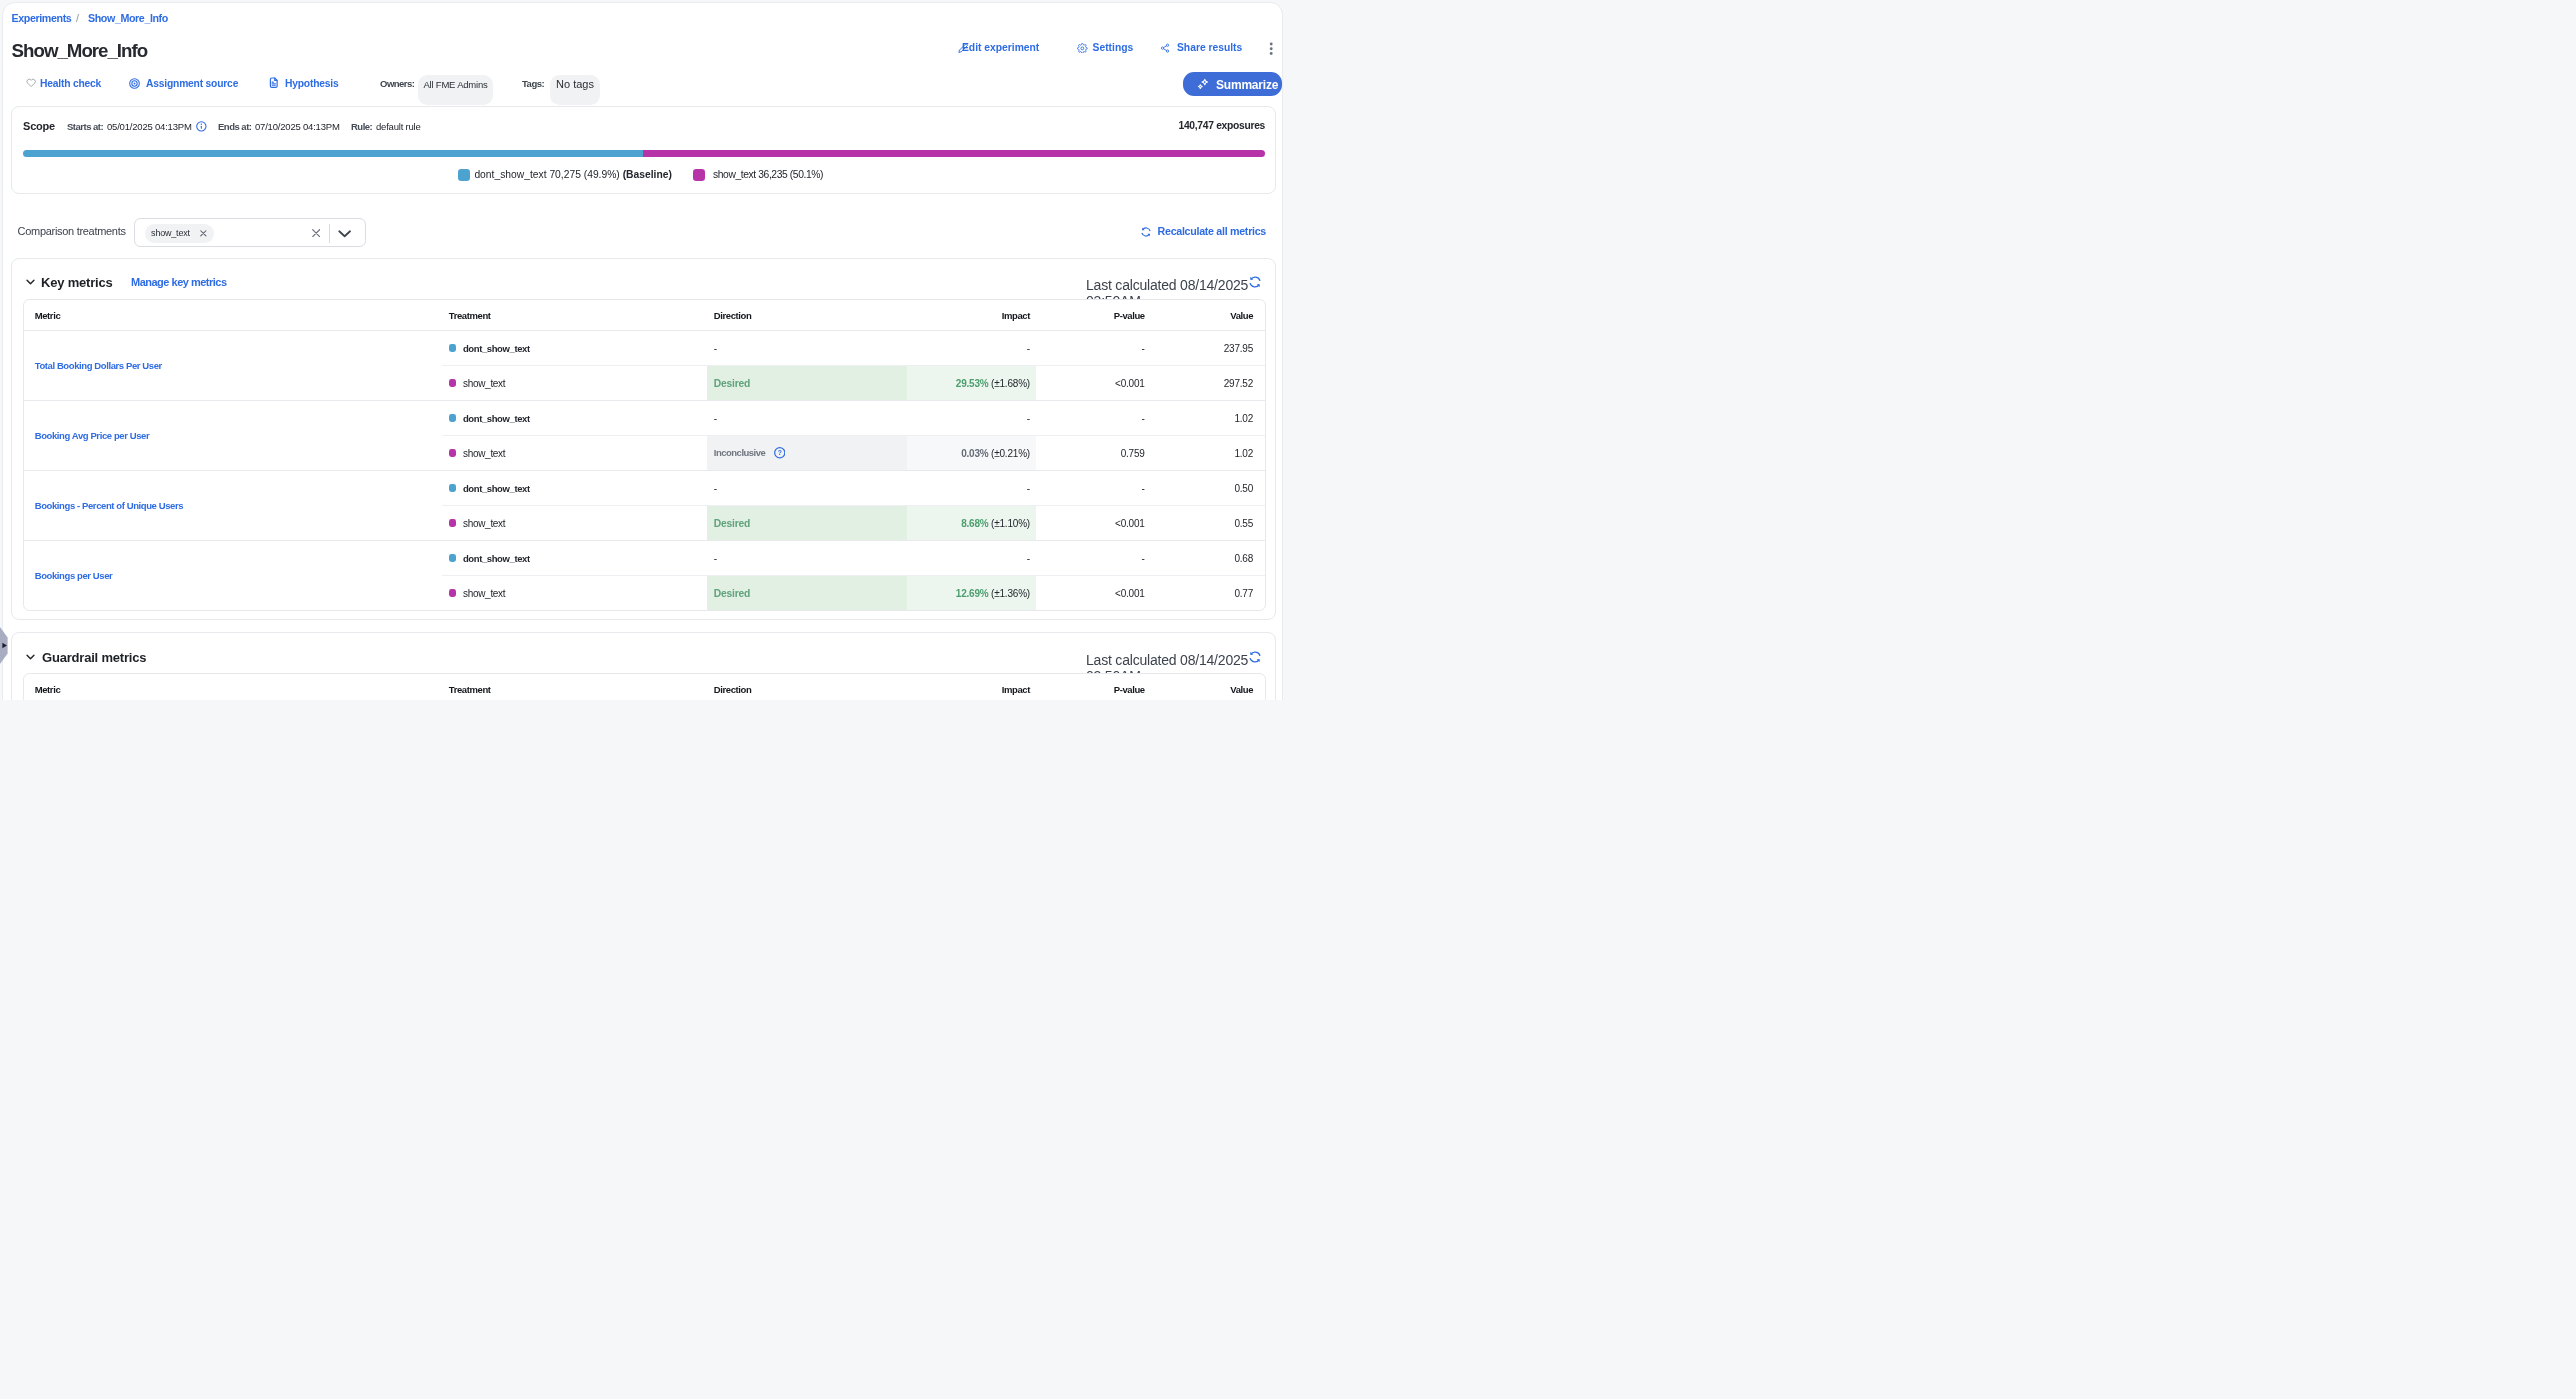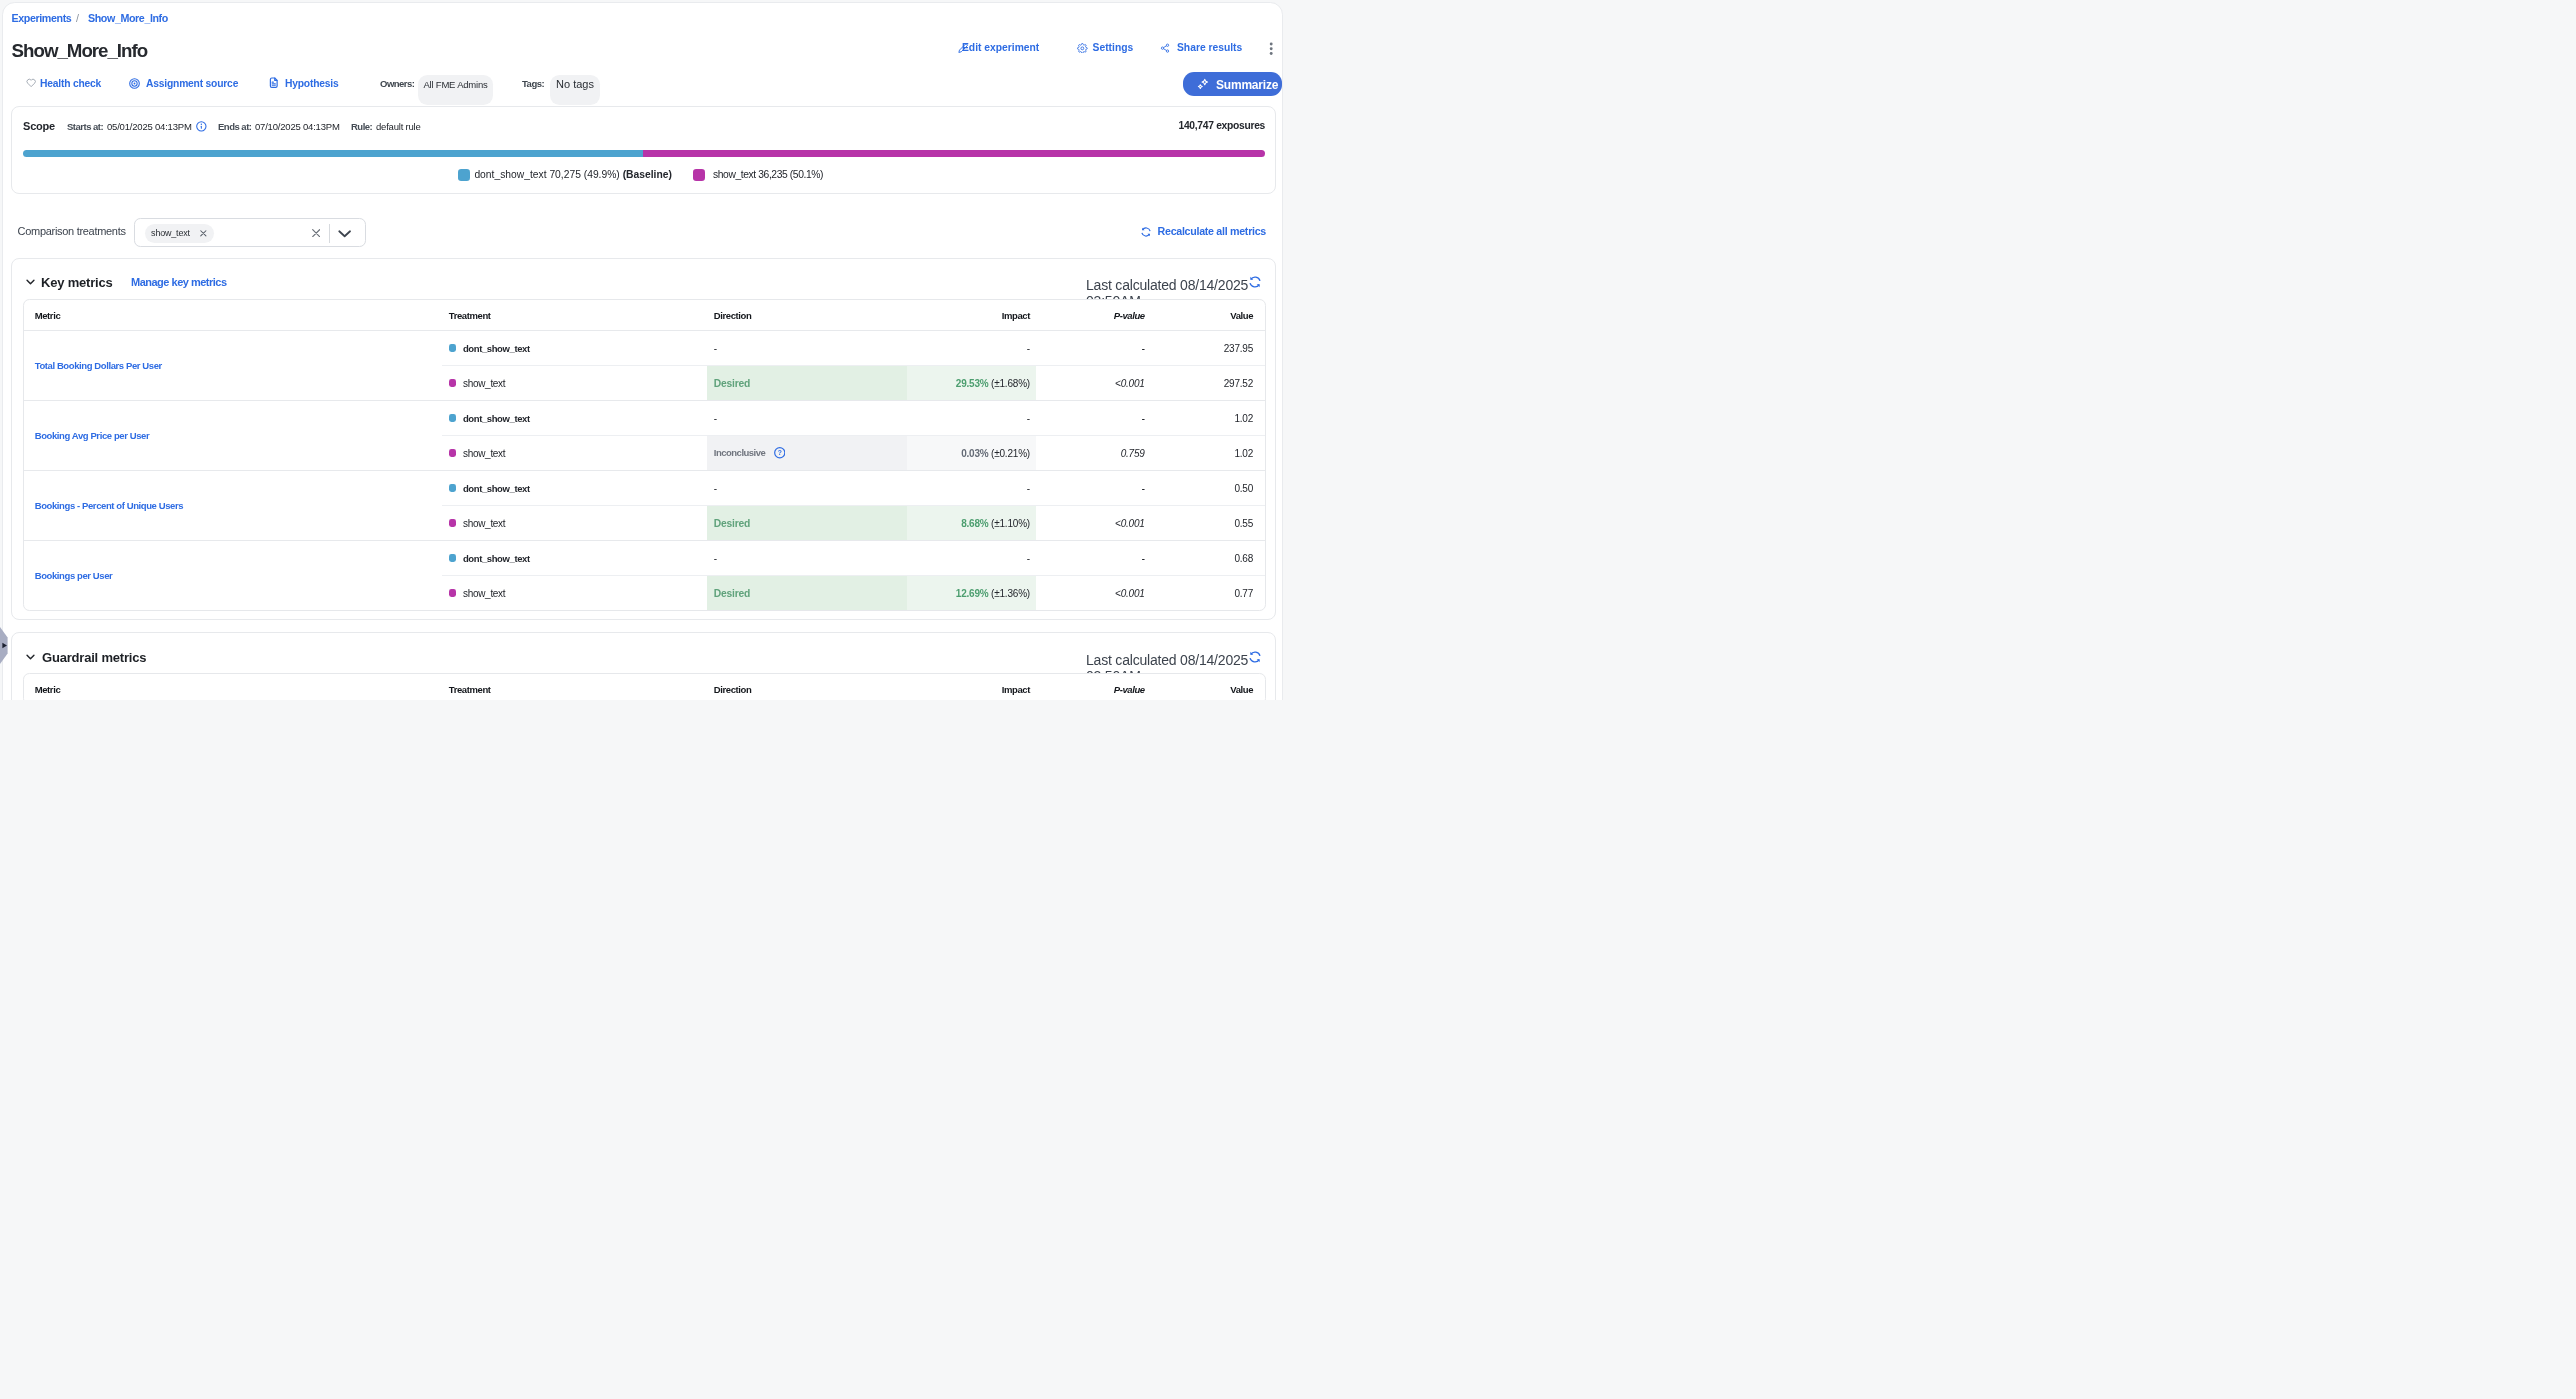--- a/index.html
+++ b/index.html
@@ -55,21 +55,21 @@
 
 table.mt { border-collapse:separate; border-spacing:0; background:#fff; border:0.8px solid #e6e8eb; border-radius:6.4px; font-size:10px; letter-spacing:-0.2px; color:#23262c; table-layout:fixed; width:1242px; }
 .mt th { font-weight:bold; color:#14171c; height:30px; text-align:left; font-size:9.5px; letter-spacing:-0.4px; }
 .mt td { height:35px; }
 .mt th, .mt td { padding:0; vertical-align:middle; }
 .mt th.ra, .mt td.ra { text-align:right; }
 col.c1{width:418px;} col.c2{width:265px;} col.c3{width:200px;} col.c4{width:129px;} col.c5{width:115px;} col.c6{width:114px;}
 .pl { padding-left:10.3px !important; }
 .pl2 { padding-left:6.4px !important; }
 .pr1 { padding-right:6.4px !important; }
-.pr2 { padding-right:6.7px !important;font-style:italic; }
+.pr2 { padding-right:6.7px !important; }
 .pr3 { padding-right:12.3px !important; }
 .bt td, .bt th { border-top:0.8px solid #e7e9ec; }
 .bts td { border-top:0.8px solid #edeff2; }
 .metricname { color:#2e6ce3; font-weight:bold; font-size:9.5px; letter-spacing:-0.4px; }
 .tsw { width:7.5px; height:7.5px; border-radius:2.4px; display:inline-block; margin-right:6.7px; }
 .tname { font-weight:bold; font-size:9.5px; letter-spacing:-0.4px; }
 .tname2 { font-size:10px; letter-spacing:-0.3px; }
 .dgreen { background:#e2f0e4; }
 .lgreen { background:#ecf5ee; }
 .dgray { background:#f1f2f4; }

